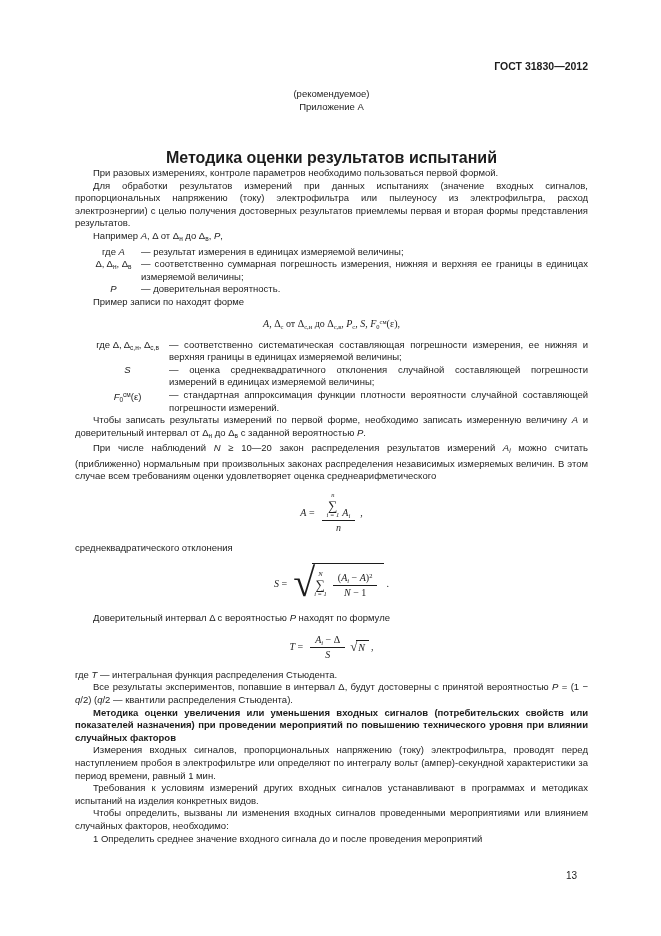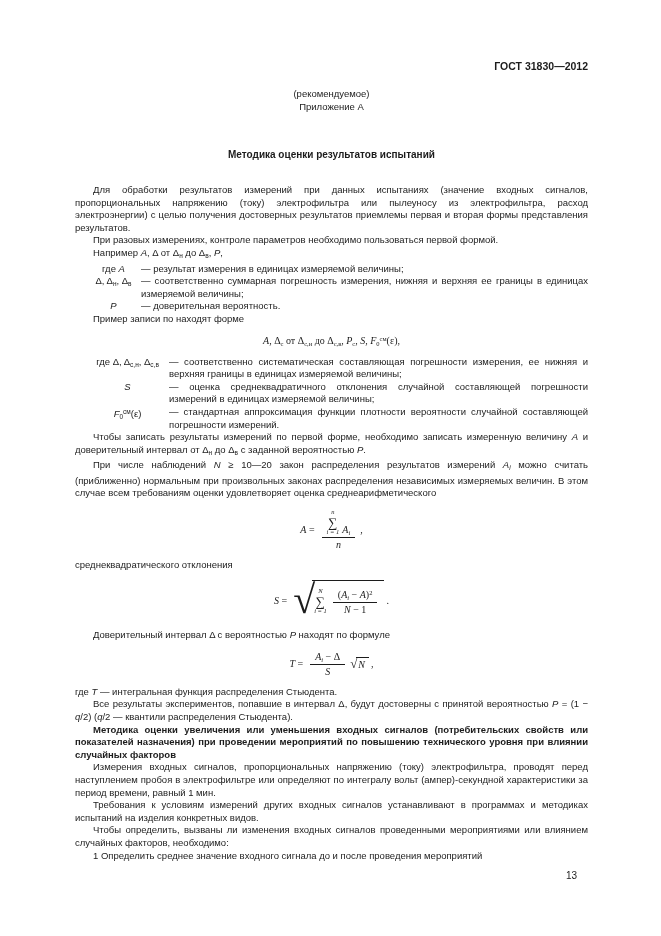--- a/index.html
+++ b/index.html
@@ -24,22 +24,21 @@
   }
   .appendix {
     text-align:center;
     font-size:9.5px;
     line-height:12.5px;
     margin-bottom:36px;
   }
   .doc-title {
     text-align:center;
     font-weight:bold;
-    font-size:10px;
-    margin-bottom:24px;
+    font-size:16px;
   }
   p.body {
     font-size:9.5px;
     line-height:12.6px;
     text-align:justify;
   }
   p.indent { text-indent:18px; }
   p.bold { font-weight:bold; }
   .def-list { padding-left:16px; font-size:9.5px; line-height:12.6px; }
   .def-row { display:flex; align-items:flex-start; }
@@ -96,22 +95,22 @@
     <span>ГОСТ 31830—2012</span>
   </div>
 
   <div class="appendix">
     <div>(рекомендуемое)</div>
     <div>Приложение А</div>
   </div>
 
   <div class="doc-title">Методика оценки результатов испытаний</div>
 
+  <p class="body indent">При разовых измерениях, контроле параметров необходимо пользоваться первой формой.</p>
   <p class="body indent">Для обработки результатов измерений при данных испытаниях (значение входных сигналов, пропорциональных напряжению (току) электрофильтра или пылеуносу из электрофильтра, расход электроэнергии) с целью получения достоверных результатов приемлемы первая и вторая формы представления результатов.</p>
-  <p class="body indent">При разовых измерениях, контроле параметров необходимо пользоваться первой формой.</p>
   <p class="body indent">Например <i>А</i>, Δ от Δ<sub>н</sub> до Δ<sub>в</sub>, <i>Р</i>,</p>
 
   <div class="def-list w1">
     <div class="def-row">
       <span class="def-term">где <i>А</i></span>
       <span class="def-text">— результат измерения в единицах измеряемой величины;</span>
     </div>
     <div class="def-row">
       <span class="def-term">Δ, Δ<sub>н</sub>, Δ<sub>в</sub></span>
       <span class="def-text">— соответственно суммарная погрешность измерения, нижняя и верхняя ее границы в единицах измеряемой величины;</span>

